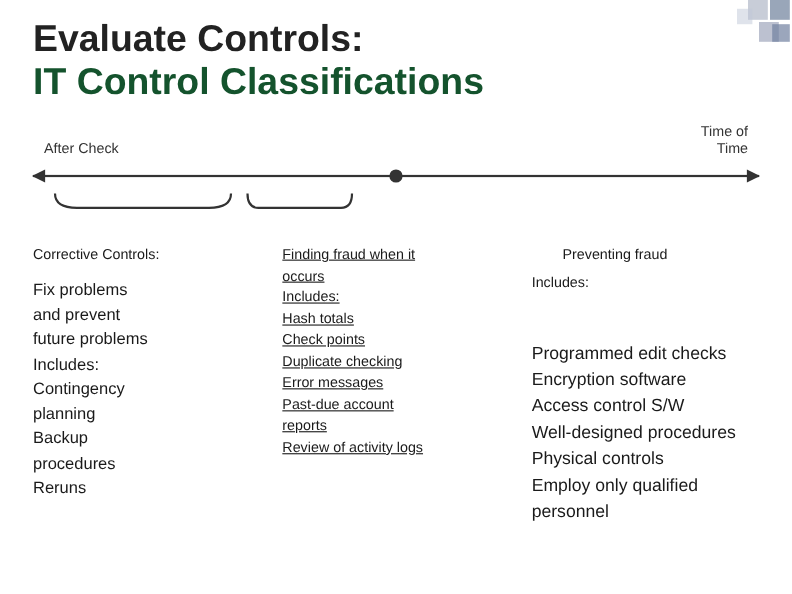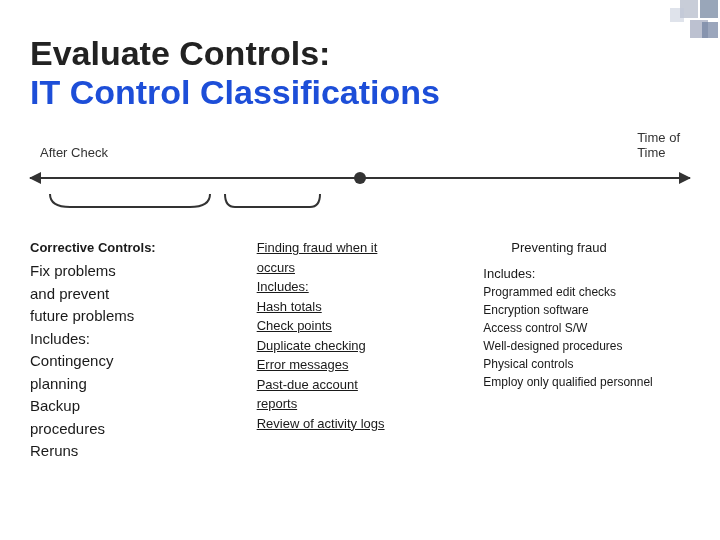--- a/index.html
+++ b/index.html
@@ -8,34 +8,34 @@
       width: 720px;
       height: 540px;
       background: white;
       font-family: Arial, sans-serif;
       overflow: hidden;
       position: relative;
     }
 
     
     .title-area {
-      padding: 34px 30px 8px 30px;
+      padding: 16px 30px 8px 30px;
     }
 
     .title-line1 {
       font-size: 34px;
       font-weight: bold;
       color: #222;
       line-height: 1.15;
     }
 
     .title-line2 {
       font-size: 34px;
       font-weight: bold;
-      color: #1d4ed8;
+      color: #14532d;
       line-height: 1.15;
     }
 
     
     .timeline-section {
       padding: 10px 30px 0 30px;
       position: relative;
     }
 
     .timeline-labels {
@@ -46,21 +46,21 @@
       padding: 0 10px;
     }
 
     .timeline-label {
       font-size: 13px;
       color: #333;
       text-align: center;
     }
 
     .timeline-label.center {
-      text-align: left;
+      text-align: right;
     }
 
     
     .arrow-container {
       position: relative;
       height: 28px;
       display: flex;
       align-items: center;
     }
 
@@ -112,23 +112,23 @@
 
     .column {
       flex: 1;
       padding: 0 10px;
       font-size: 13px;
       line-height: 1.55;
       color: #1a1a1a;
     }
 
     .column-title {
-      font-weight: bold;
+      font-weight: normal;
       font-size: 13px;
-      margin-bottom: 2px;
+      margin-bottom: 12px;
     }
 
     
     .corner-squares {
       position: absolute;
       top: 0;
       right: 0;
     }
   </style>
 </head>
@@ -196,21 +196,21 @@
 Duplicate checking
 Error messages
 Past-due account
   reports
 Review of activity logs</div>
   </div>
 
   <div class="column">
     <div style="font-size:13px; line-height:1.5; margin-bottom:6px;margin-left:28px;">Preventing fraud</div>
     <div style="font-size:13px; line-height:1.5;">Includes:</div>
-    <div style="white-space: pre-line; font-size:12px; line-height:1.5;">Programmed edit checks
+    <div style="white-space: pre-line; font-size:16px; line-height:1.5;margin-top:44px;">Programmed edit checks
 Encryption software
 Access control S/W
 Well-designed procedures
 Physical controls
 Employ only qualified personnel</div>
   </div>
 
 </div>
 
 </body></html>

